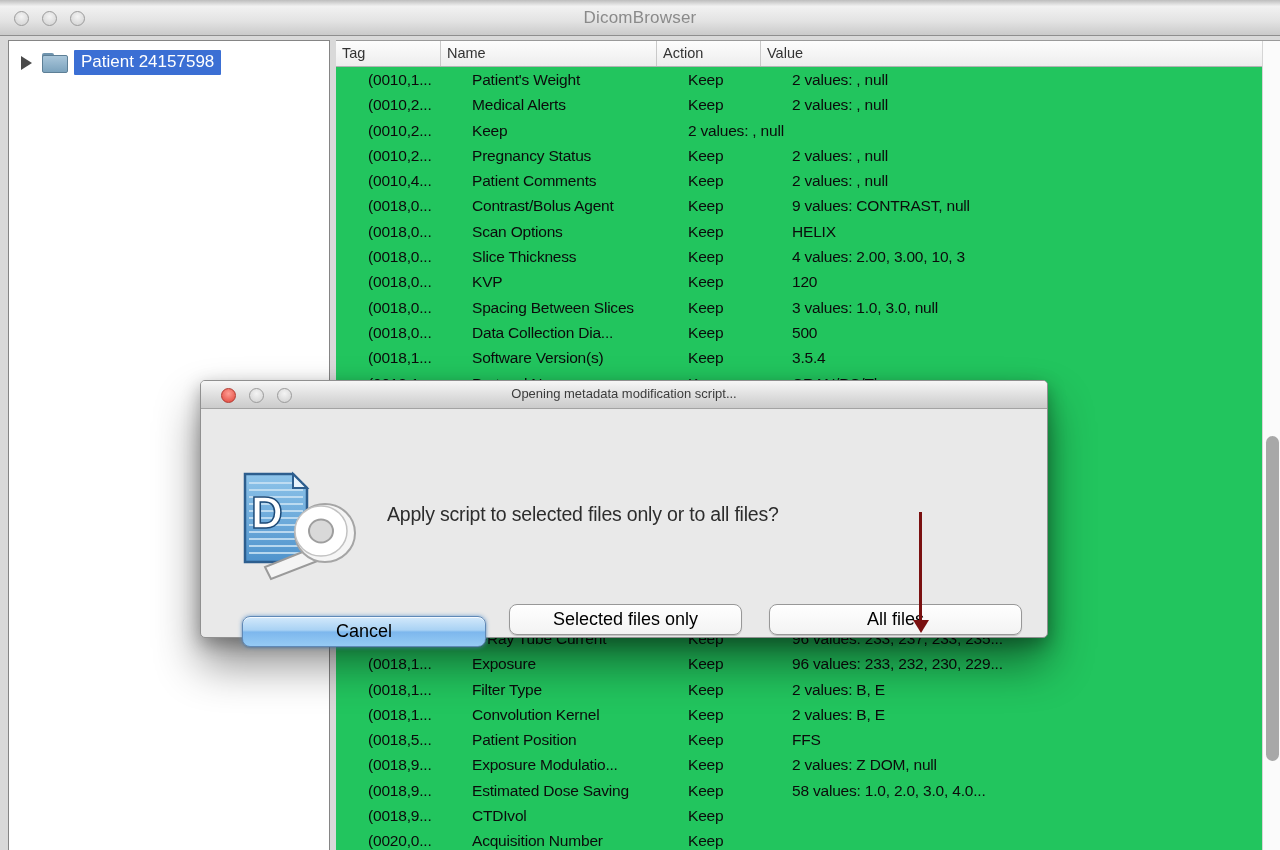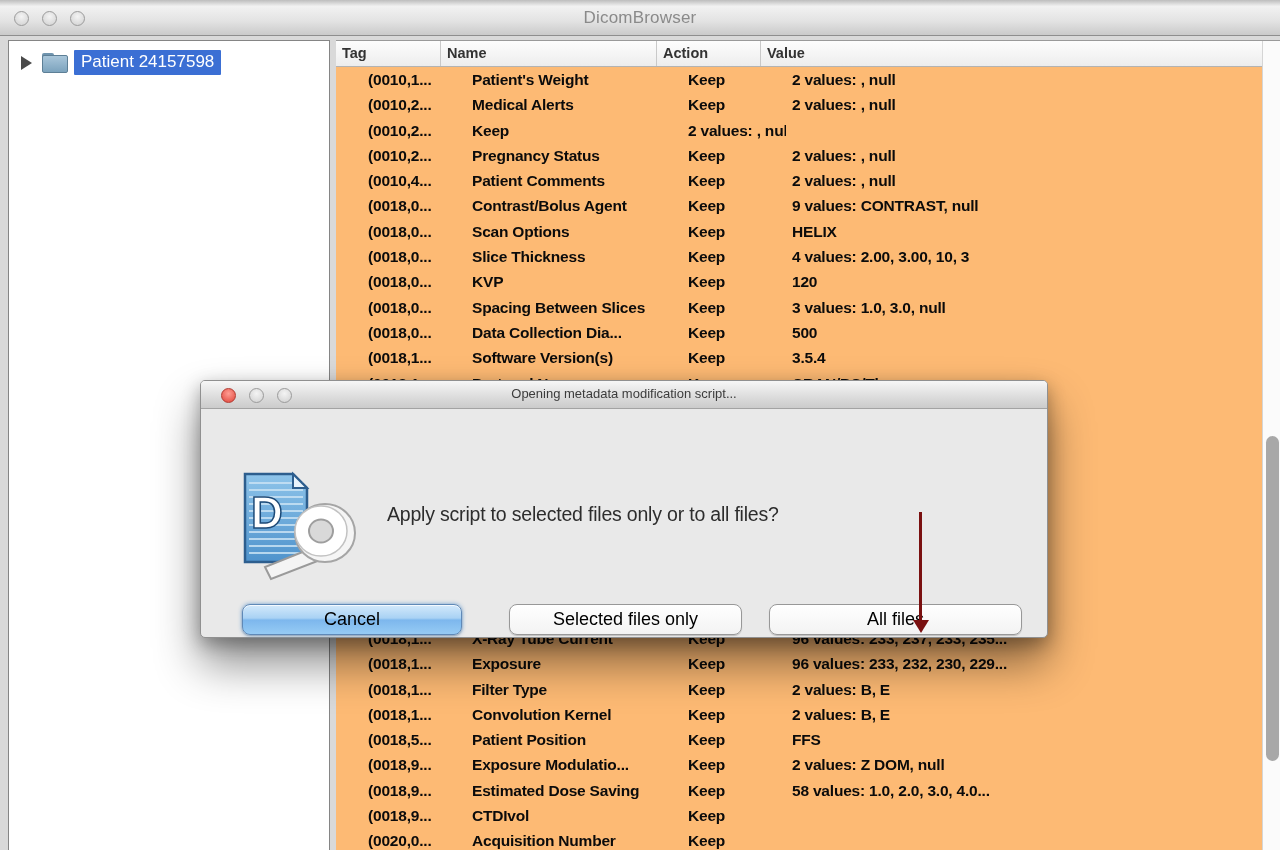--- a/index.html
+++ b/index.html
@@ -49,21 +49,21 @@
     background:linear-gradient(180deg,#a9c6da 0%,#7ca3bd 100%);
     border:1px solid #5d7f96; border-radius:2px;
   }
   .tree-label {
     font-size:17px; color:#fff; background:#3b6fd4;
     padding:2px 7px 3px 7px; border-radius:1px; white-space:nowrap;
   }
 
   .table-panel {
     position:absolute; left:336px; top:4px; right:0; bottom:-1px;
-    background:#fdba74; border-top:1px solid #9a9a9a; overflow:hidden;font-weight:bold;
+    background:#22c55e; border-top:1px solid #9a9a9a; overflow:hidden;
   }
   .thead {
     display:grid; grid-template-columns:104px 216px 104px 1fr;
     height:26px; line-height:25px;
     background:linear-gradient(180deg,#fdfdfd 0%,#ededed 100%);
     border-bottom:1px solid #b3b3b3;
   }
   .th { font-size:14.5px; color:#333; padding-left:6px; border-left:1px solid #c9c9c9; overflow:hidden; white-space:nowrap; }
   .th:first-child { border-left:none; }
 
@@ -105,24 +105,25 @@
   .dlg-message { position:absolute; left:186px; top:94px; font-size:19.5px; color:#2d2d2d; letter-spacing:-0.2px; }
 
   .btn {
     position:absolute; top:195px; height:31px; border-radius:8px;
     font-family:"Liberation Sans",sans-serif; font-size:18px; color:#000;
     background:linear-gradient(180deg,#ffffff 0%,#f3f3f3 100%);
     border:1px solid #989898; box-shadow:0 1px 1px rgba(0,0,0,.18);
     text-align:center; line-height:29px; cursor:default;
   }
   .btn-cancel {
-    left:41px; width:220px;
+    left:41px; width:244px;
     background:linear-gradient(180deg,#d3e9fb 0%,#a9d2f4 45%,#7db7ed 52%,#96cbf4 100%);
     border:1px solid #5f89b7;
     box-shadow:inset 0 1px 0 rgba(255,255,255,.75), 0 0 4px rgba(100,155,210,.9), 0 1px 2px rgba(0,0,0,.25);
+    margin-top:12px;
   }
   .btn-selected { left:308px; width:233px; }
   .btn-all { left:568px; width:253px; }
 
   .annotation-text {
     position:absolute; left:576px; top:52px; width:280px;
     font-size:36px; color:#6d1111; letter-spacing:-0.5px; white-space:nowrap;
   }
   .annotation-arrow { position:absolute; left:712px; top:103px; width:16px; height:124px; z-index:5; }
   .annotation-arrow .shaft { position:absolute; left:6px; top:0; width:3px; height:110px; background:#7a1010; }

